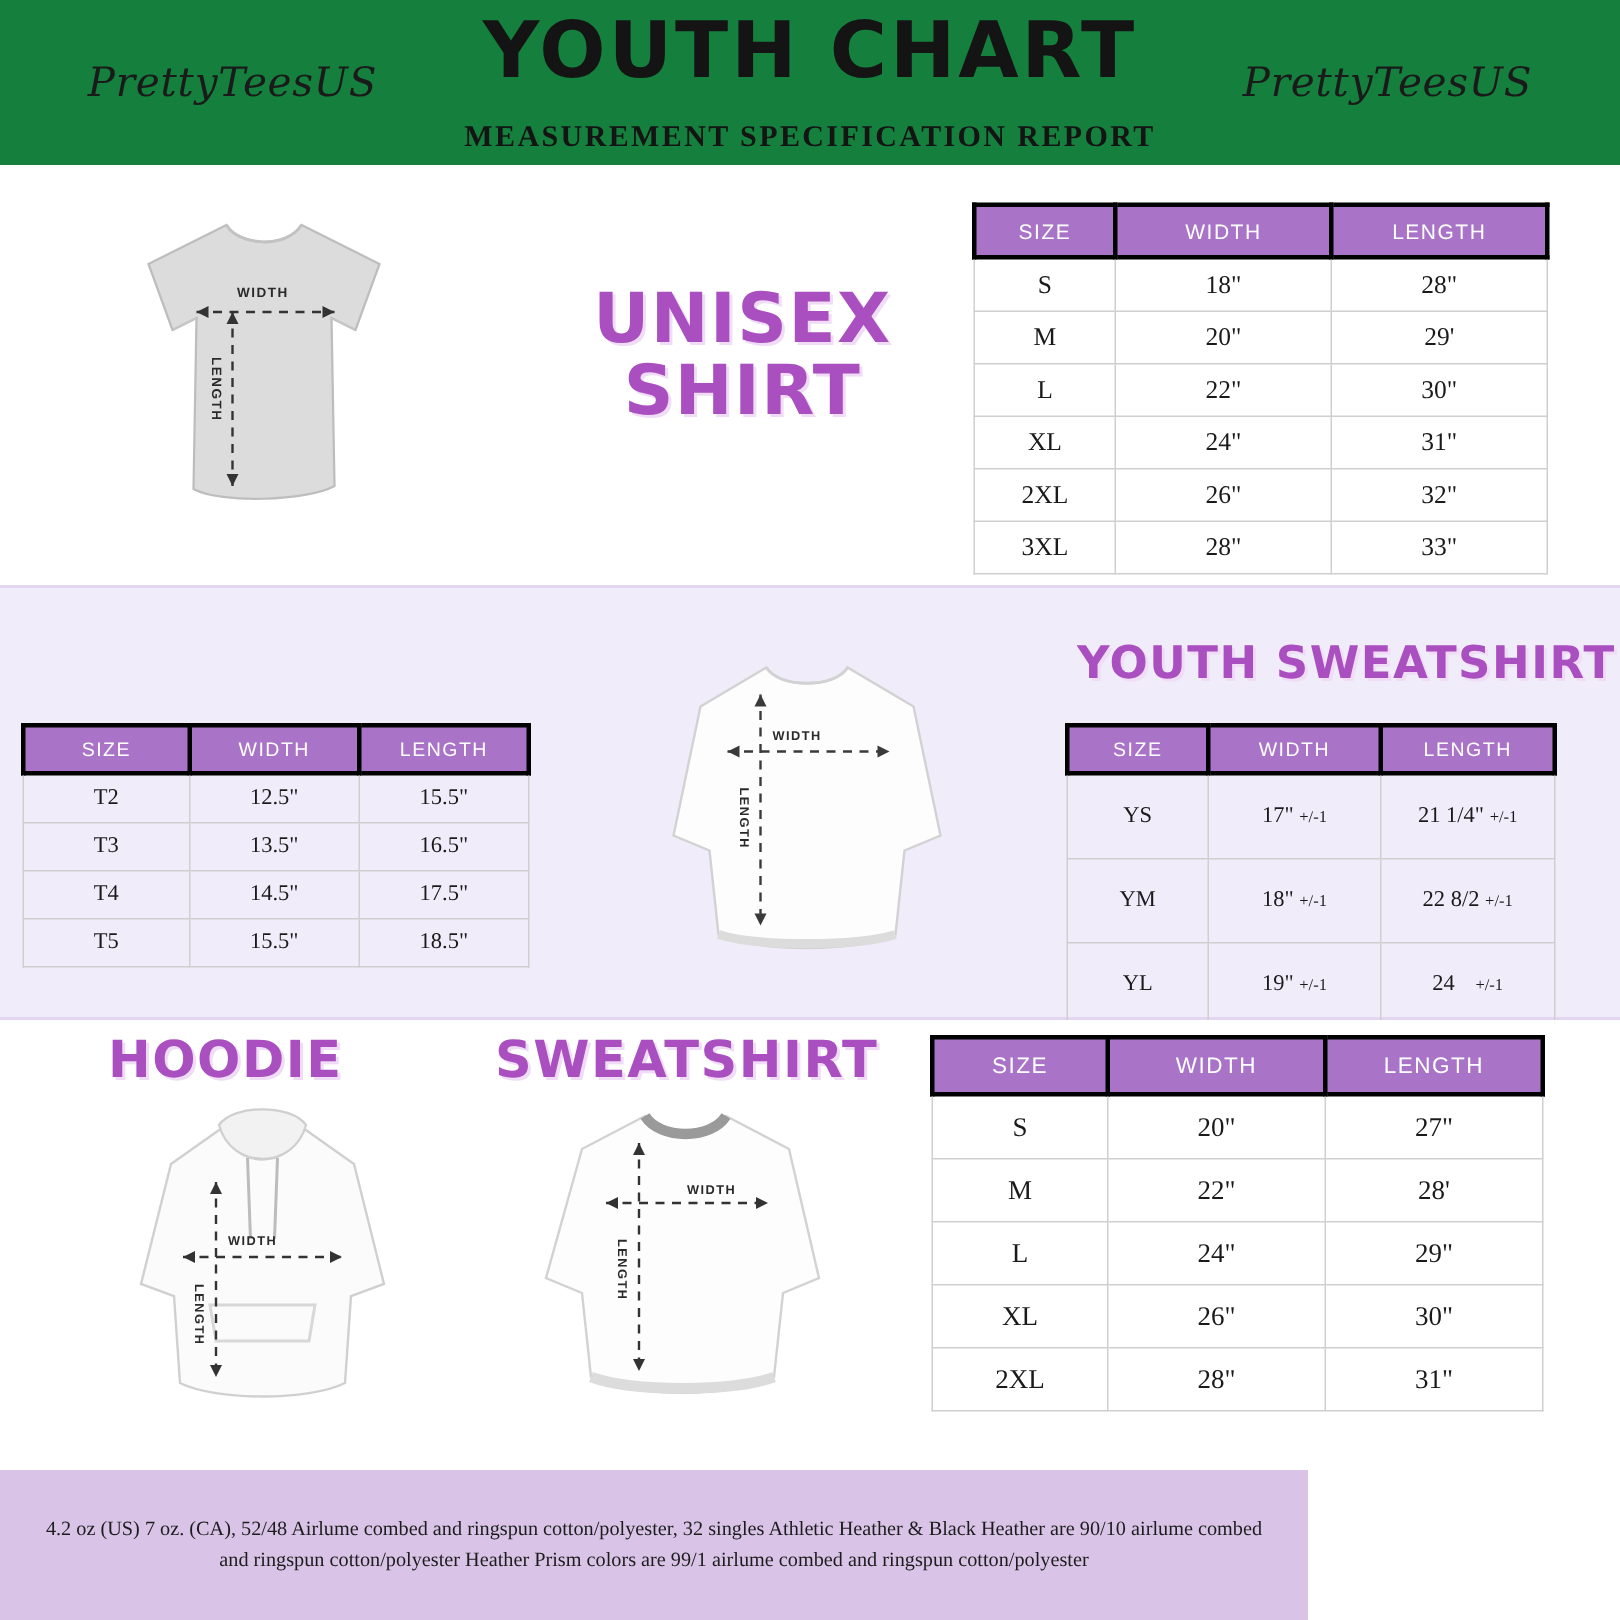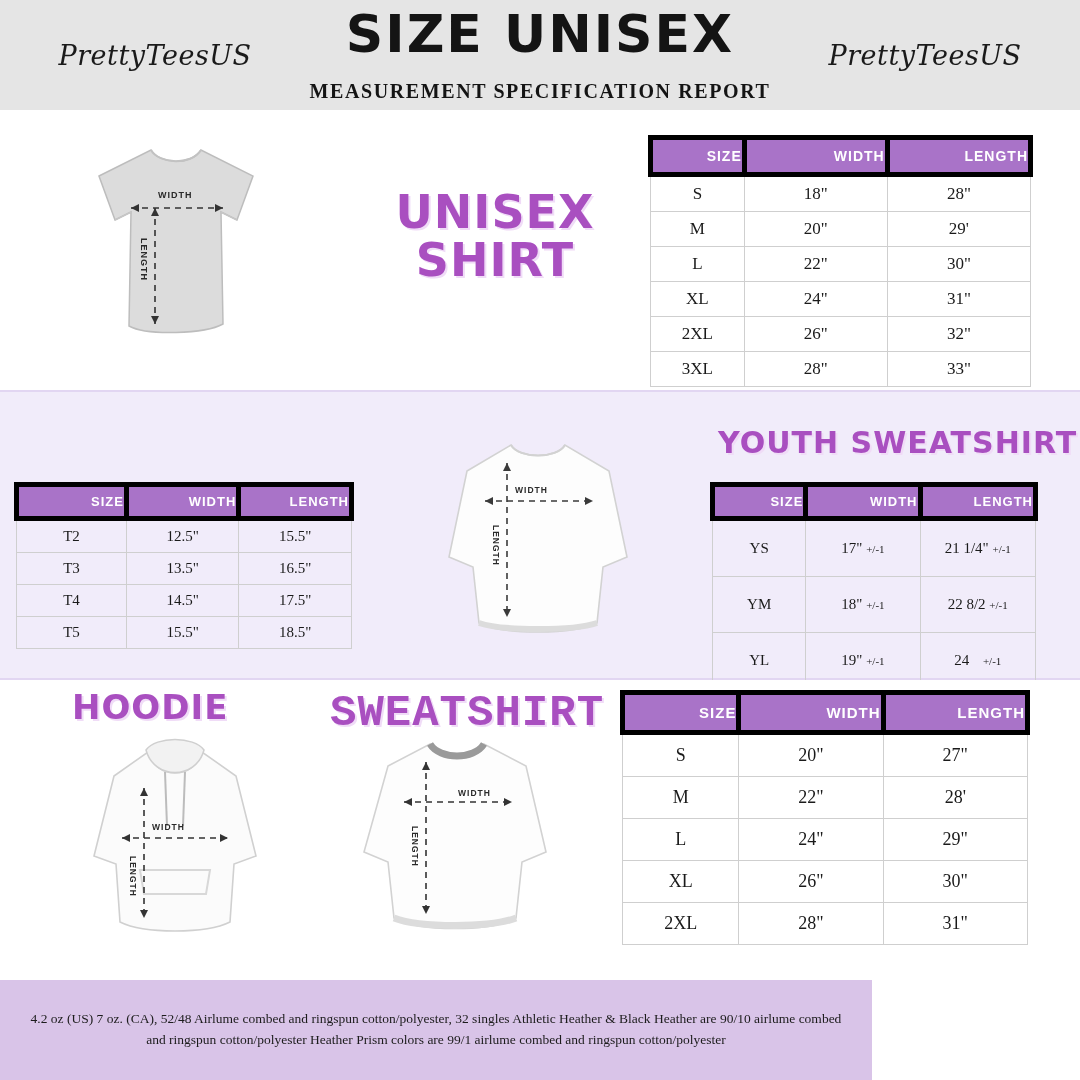--- a/index.html
+++ b/index.html
@@ -8,21 +8,21 @@
     width:1080px; height:1080px;
     font-family:"Liberation Sans", sans-serif;
     background:#ffffff;
     overflow:hidden;
   }
   .page { position:relative; width:1080px; height:1080px; }
 
   
   .header {
     height:110px;
-    background:#e5e5e5;
+    background:#15803d;
     display:flex; align-items:center; justify-content:center;
     padding:0 30px;
   }
   .brand {
     font-family:"DejaVu Serif", serif;
     font-style:italic;
     font-size:27px;
     color:#1a1a1a;
     width:250px;
     text-align:center;
@@ -78,24 +78,23 @@
     text-shadow:2px 2px 0 #f0dcf7;
     line-height:1.05;
   }
 
   
   table { border-collapse:collapse; }
   table th {
     background:#a973c8;
     color:#ffffff;
     font-family:"Liberation Sans", sans-serif;
-    font-weight:bold;
+    font-weight:normal;
     letter-spacing:1px;
-    border:5px solid #000000;
-    text-align:right;
+    border:3px solid #000000;
   }
   table td {
     font-family:"Liberation Serif", serif;
     color:#1a1a1a;
     text-align:center;
     border-bottom:1px solid #cfcfcf;
     border-left:1px solid #cfcfcf;
     border-right:1px solid #cfcfcf;
   }
 
@@ -147,33 +146,33 @@
   .tee-wrap { left:55px; top:18px; width:270px; height:240px; }
   .cat-unisex { position:absolute; left:360px; top:78px; width:270px; font-size:46px; text-align:center; }
 
   
   .cat-toddler { position:absolute; left:14px; top:35px; font-size:30px; }
   .cat-youth { position:absolute; left:718px; top:35px; font-size:30px; }
   .sweat-mid { left:415px; top:35px; width:245px; height:220px; }
 
   
   .cat-hoodie { position:absolute; left:72px; top:10px; font-size:34px; }
-  .cat-sweat { position:absolute; left:330px; top:10px; font-size:44px;font-family:Liberation Mono, monospace; }
+  .cat-sweat { position:absolute; left:330px; top:10px; font-size:34px; }
   .hoodie-wrap { left:60px; top:50px; width:230px; height:215px; }
   .sweat-wrap { left:330px; top:50px; width:250px; height:215px; }
 </style>
 </head>
 <body>
 
 <div class="page">
 
   <div class="header">
     <div class="brand">PrettyTeesUS</div>
     <div class="header-center">
-      <div class="header-title">SIZE UNISEX</div>
+      <div class="header-title">YOUTH CHART</div>
       <div class="header-sub">MEASUREMENT SPECIFICATION REPORT</div>
     </div>
     <div class="brand">PrettyTeesUS</div>
   </div>
 
   <div class="section sec-unisex">
 
     <div class="garment tee-wrap">
       <svg width="270" height="240" viewBox="0 0 270 240">
         <path d="M44 48 L96 22 C104 36 136 38 146 22 L198 48 L182 92 L166 84 L168 196 C150 206 92 208 74 198 L76 84 L60 92 Z" fill="#dcdcdc" stroke="#bdbdbd" stroke-width="1.5"></path>

